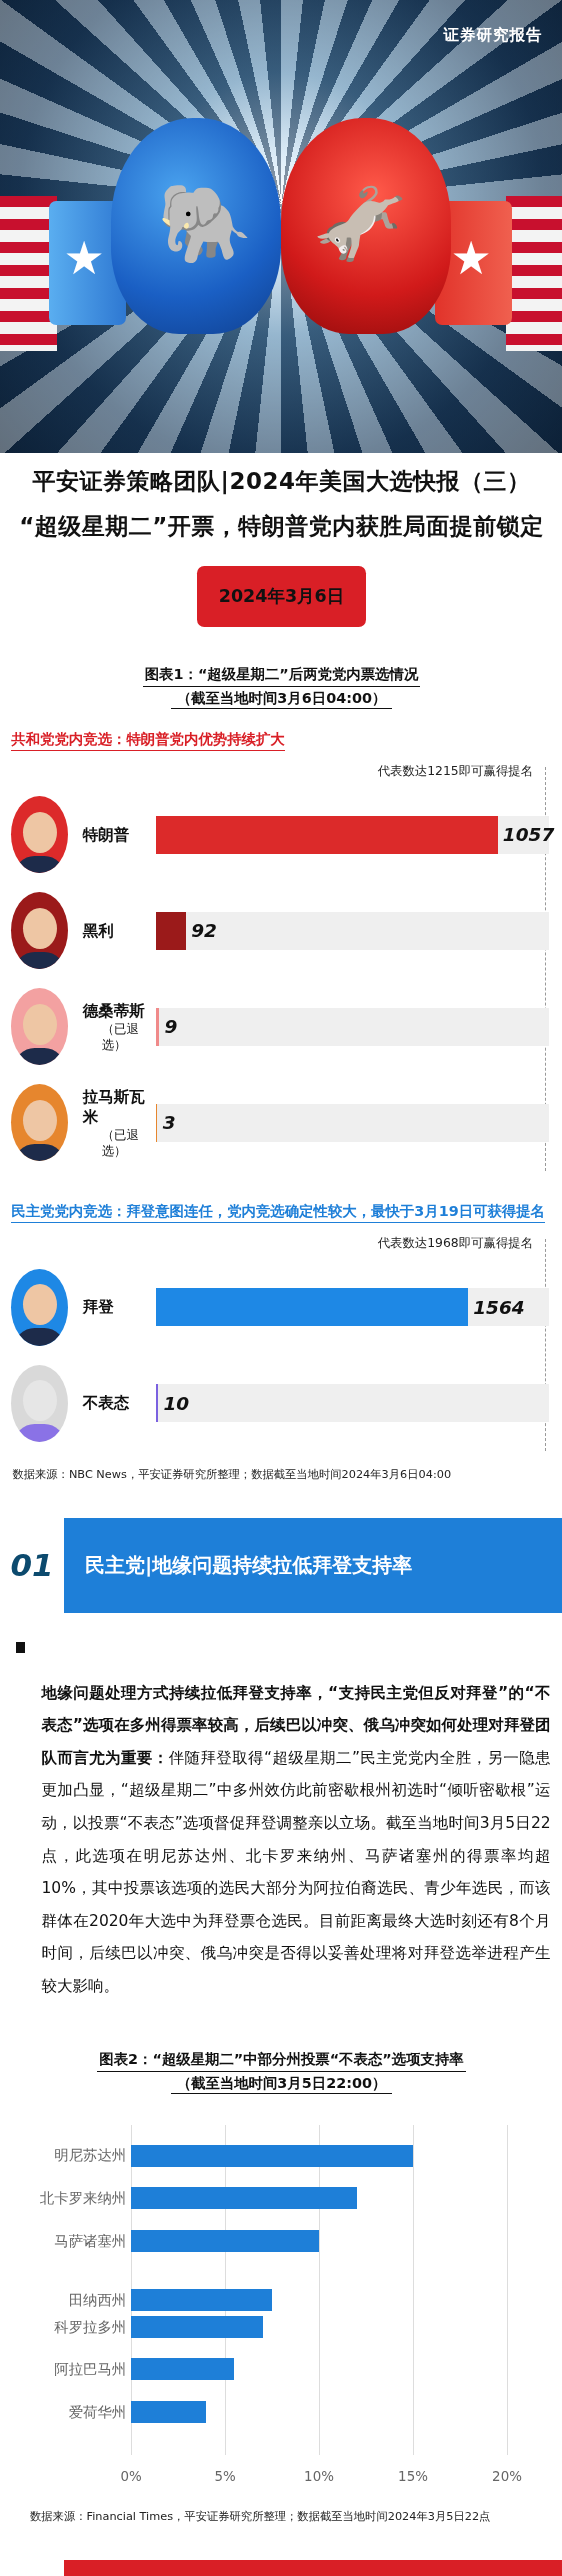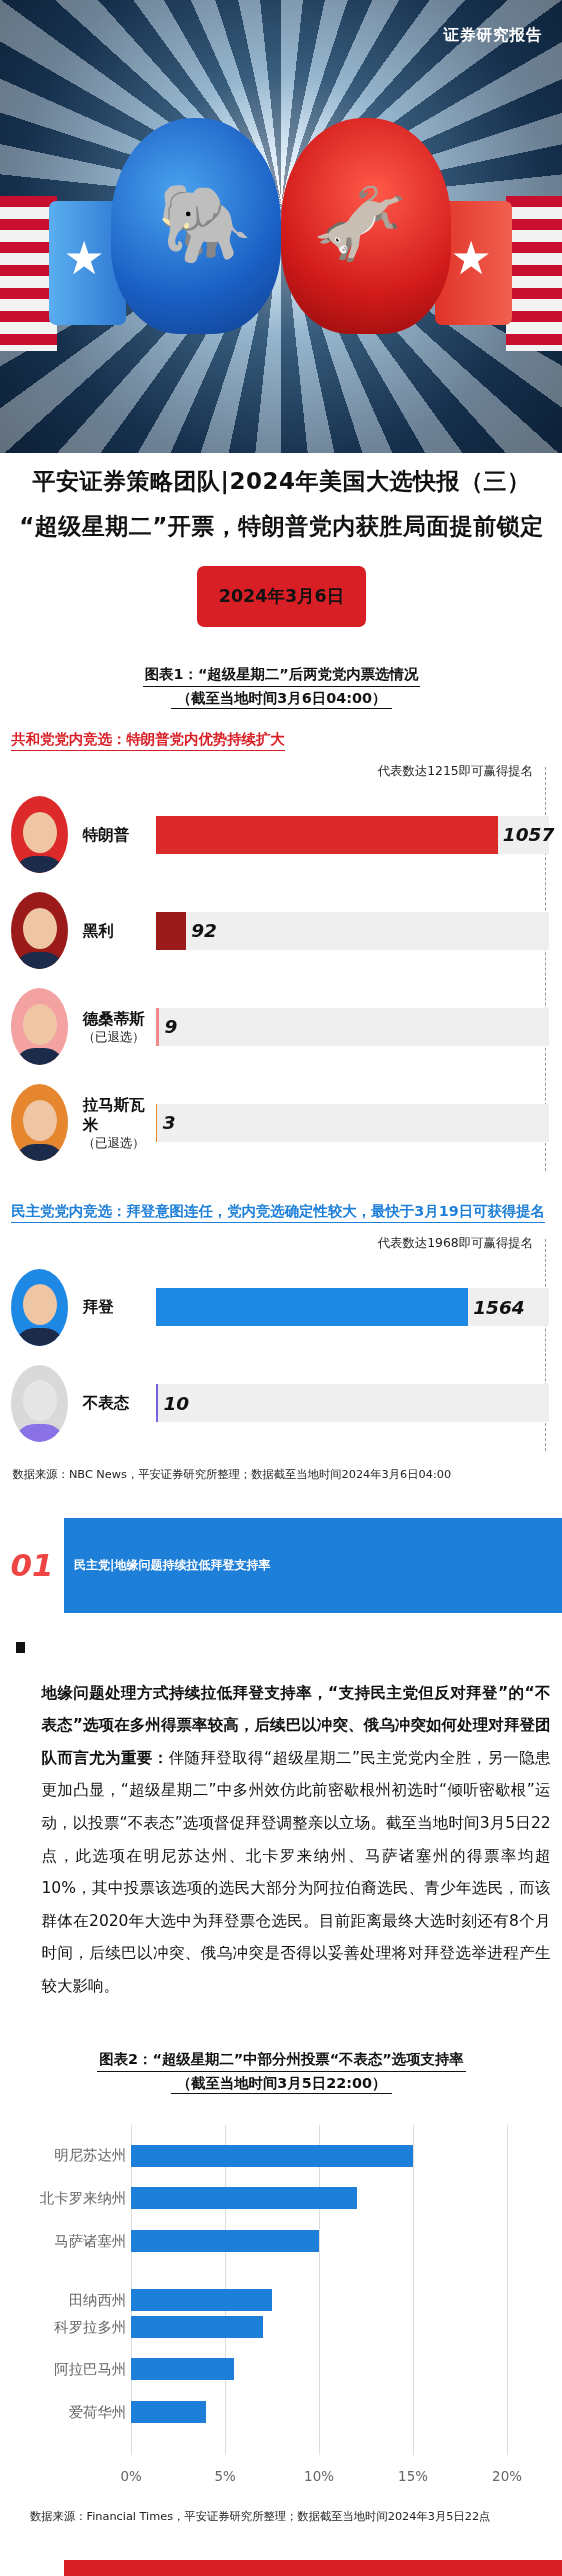--- a/index.html
+++ b/index.html
@@ -42,32 +42,32 @@
 
   
   .cand-chart { position: relative; margin: 12.4px 14.4px 0 11.3px; }
   .threshold-note { text-align: right; font-size: 12.4px; color: #222; padding-right: 15.5px; height: 24px; }
   .threshold-line { position: absolute; right: 3.1px; top: 4.1px; bottom: 0; border-right: 1px dashed #999; }
   .cand-row { display: flex; align-items: center; height: 96px; }
   .avatar { width: 57px; height: 77px; border-radius: 50%; flex: none; position: relative; overflow: hidden; }
   .avatar .face { position: absolute; left: 11.3px; top: 15.5px; width: 34px; height: 41px; border-radius: 50%; }
   .avatar .body { position: absolute; left: 3.1px; right: 3.1px; bottom: -5.2px; height: 23px; border-radius: 20.6px 20.6px 0 0; background: #1d2b4a; }
   .cand-name { width: 88px; padding-left: 14.4px; font-size: 15.5px; font-weight: bold; flex: none; line-height: 1.3; }
-  .cand-name small { display: block; font-size: 12.4px; font-weight: normal; }
+  .cand-name small { display: block; font-size: 12.4px; font-weight: normal; margin-left: 19px; }
   .bar-track { flex: 1; height: 38px; background: #efefef; position: relative; display: flex; align-items: center; }
   .bar-fill { height: 100%; flex: none; }
   .bar-val { font-size: 18.5px; font-weight: bold; padding-left: 5.2px; font-style: italic; }
 
   .source { font-size: 11.3px; color: #222; margin: 15.5px 12.4px 0; }
 
   
   .banner { display: flex; align-items: center; margin-top: 36px; height: 95px; }
   .banner .num { width: 64px; text-align: center; font-size: 31px; font-weight: bold; font-style: italic; }
-  .banner .bar { flex: 1; height: 100%; display: flex; align-items: center; padding-left: 10px; color: #fff; font-size: 12px; font-weight: bold; }
-  .banner.blue .num { color: #ef4444; } .banner.blue .bar { background: #1e7fd8; }
+  .banner .bar { flex: 1; height: 100%; display: flex; align-items: center; padding-left: 21px; color: #fff; font-size: 20px; font-weight: bold; }
+  .banner.blue .num { color: #0c4a6e; } .banner.blue .bar { background: #1e7fd8; }
   .banner.red .num { color: #d91f26; } .banner.red .bar { background: #d91f26; }
 
   
   .para { display: flex; margin: 23px 12.4px 0 15.5px; }
   .para .bullet { width: 26px; flex: none; padding-top: 6.2px; }
   .para .bullet i { display: block; width: 9.3px; height: 11.3px; background: #111; }
   .para p { font-size: 15.5px; line-height: 2.1; text-align: justify; margin-top: 41px; }
   .para p b { font-weight: bold; }
 
   

